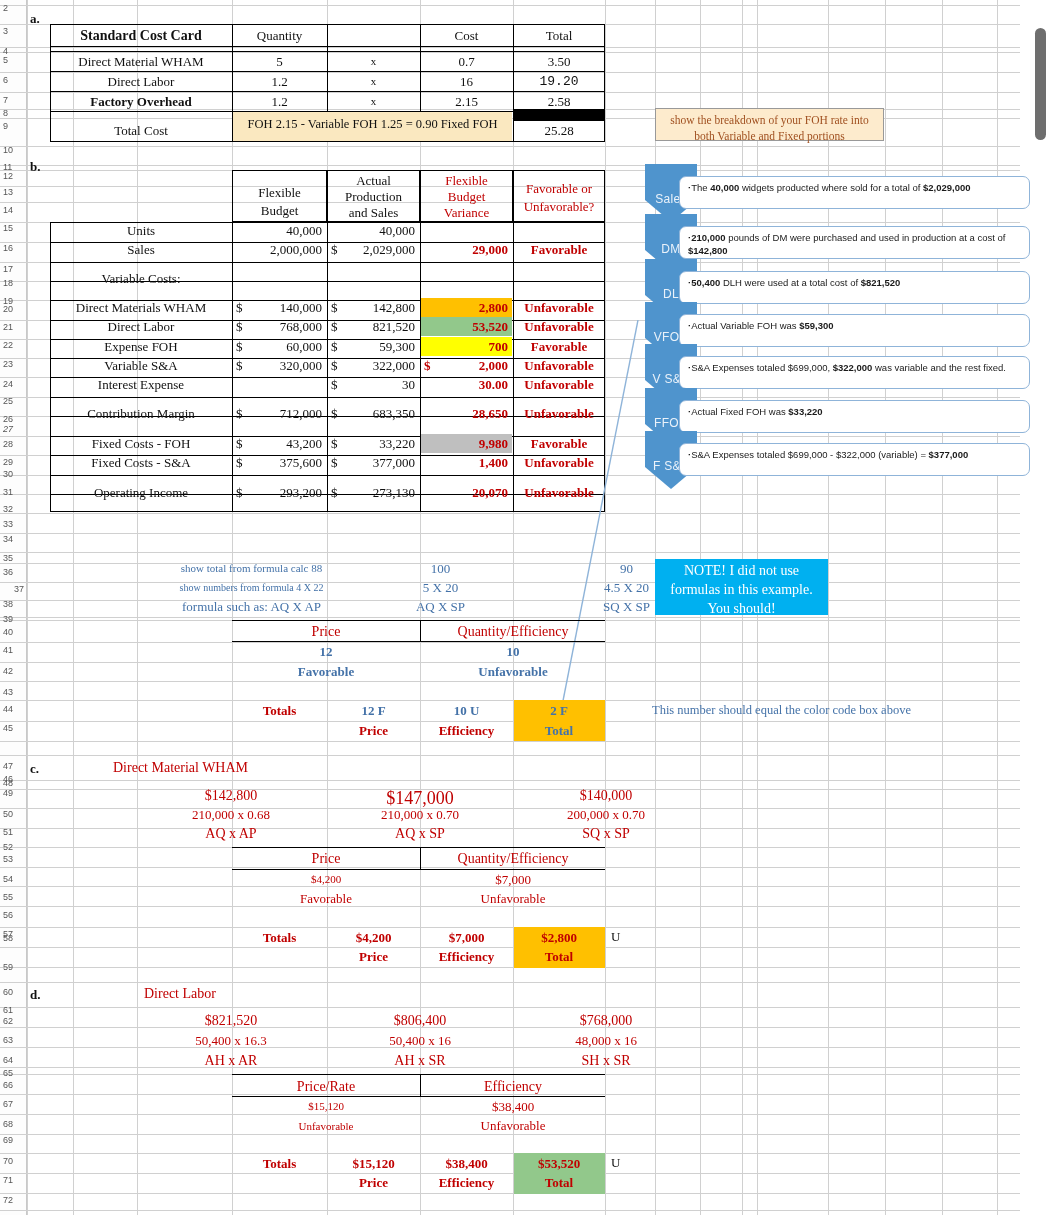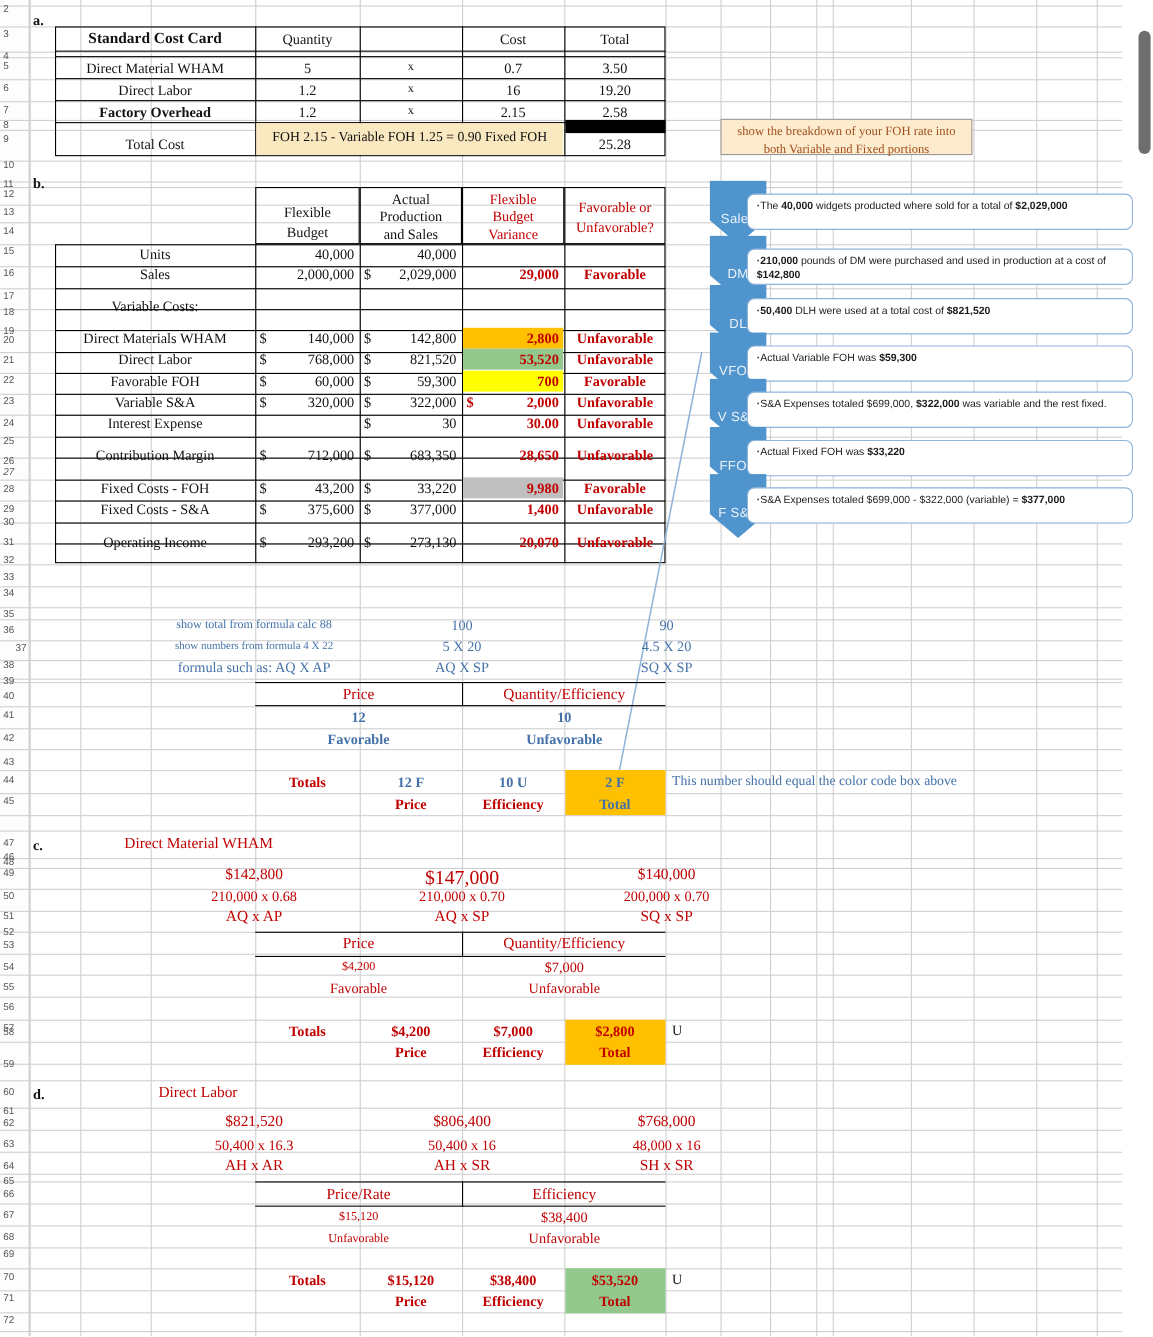--- a/index.html
+++ b/index.html
@@ -48,21 +48,21 @@
     color: #111;
     line-height: 1.05;
     white-space: nowrap;
   }
   .ctr { text-align: center; }
   .rgt { text-align: right; }
   .lft { text-align: left; }
   .b { font-weight: bold; }
   .red { color: #c00000; }
   .redb { color: #c00000; font-weight: bold; }
-  .blue { color: #4472a8; }
+  .blue { color: #4472a8; padding-left: 41px; }
   .blueb { color: #4472a8; font-weight: bold; }
 
   
   .box { position: absolute; border: 1.6px solid #000; }
   .bt { position: absolute; border-top: 1.6px solid #000; }
   .bb { position: absolute; border-bottom: 1.6px solid #000; }
   .bl { position: absolute; border-left: 1.6px solid #000; }
 
   
   .fill { position: absolute; }
@@ -327,21 +327,21 @@
   <div class="c ctr" style="left:50px; top:55px; width:182px;">Direct Material WHAM</div>
   <div class="c ctr" style="left:232px; top:55px; width:95px;">5</div>
   <div class="c ctr" style="left:327px; top:56px; width:93px; font-size:11px;">x</div>
   <div class="c ctr" style="left:420px; top:55px; width:93px;">0.7</div>
   <div class="c ctr" style="left:513px; top:55px; width:92px;">3.50</div>
 
   <div class="c ctr" style="left:50px; top:75px; width:182px;">Direct Labor</div>
   <div class="c ctr" style="left:232px; top:75px; width:95px;">1.2</div>
   <div class="c ctr" style="left:327px; top:76px; width:93px; font-size:11px;">x</div>
   <div class="c ctr" style="left:420px; top:75px; width:93px;">16</div>
-  <div class="c ctr" style="left:513px; top:75px; width:92px;">19.20</div>
+  <div class="c ctr" style="left:513px; top:75px; width:92px;font-family:Liberation Mono, monospace;">19.20</div>
 
   <div class="c ctr" style="left:50px; top:95px; width:182px;font-weight:bold;">Factory Overhead</div>
   <div class="c ctr" style="left:232px; top:95px; width:95px;">1.2</div>
   <div class="c ctr" style="left:327px; top:96px; width:93px; font-size:11px;">x</div>
   <div class="c ctr" style="left:420px; top:95px; width:93px;">2.15</div>
   <div class="c ctr" style="left:513px; top:95px; width:92px;">2.58</div>
 
   <div class="fill f-cream" style="left:233px; top:112px; width:279px; height:29px;"></div>
   <div class="c ctr" style="left:233px; top:118px; width:279px; font-size:12.5px;">FOH 2.15 - Variable FOH 1.25 = 0.90 Fixed FOH</div>
 
@@ -413,21 +413,21 @@
       <div class="c ctr redb" style="left: 513px; top: 301px; width: 92px;">Unfavorable</div>
       <div style="position: absolute; left: 421px; top: 317px; width: 91px; height: 19px; background: rgb(146, 200, 139);"></div>
       <div class="c ctr" style="left: 50px; top: 320px; width: 182px;">Direct Labor</div>
       <div class="c lft" style="left: 236px; top: 320px; width: 12px;">$</div>
       <div class="c rgt" style="left: 232px; top: 320px; width: 90px;">768,000</div>
       <div class="c lft" style="left: 331px; top: 320px; width: 12px;">$</div>
       <div class="c rgt" style="left: 327px; top: 320px; width: 88px;">821,520</div>
       <div class="c rgt redb" style="left: 420px; top: 320px; width: 88px;">53,520</div>
       <div class="c ctr redb" style="left: 513px; top: 320px; width: 92px;">Unfavorable</div>
       <div style="position: absolute; left: 421px; top: 337px; width: 91px; height: 19px; background: rgb(255, 255, 0);"></div>
-      <div class="c ctr" style="left: 50px; top: 340px; width: 182px;">Favorable FOH</div>
+      <div class="c ctr" style="left: 50px; top: 340px; width: 182px;">Expense FOH</div>
       <div class="c lft" style="left: 236px; top: 340px; width: 12px;">$</div>
       <div class="c rgt" style="left: 232px; top: 340px; width: 90px;">60,000</div>
       <div class="c lft" style="left: 331px; top: 340px; width: 12px;">$</div>
       <div class="c rgt" style="left: 327px; top: 340px; width: 88px;">59,300</div>
       <div class="c rgt redb" style="left: 420px; top: 340px; width: 88px;">700</div>
       <div class="c ctr redb" style="left: 513px; top: 340px; width: 92px;">Favorable</div>
       <div class="c ctr" style="left: 50px; top: 359px; width: 182px;">Variable S&amp;A</div>
       <div class="c lft" style="left: 236px; top: 359px; width: 12px;">$</div>
       <div class="c rgt" style="left: 232px; top: 359px; width: 90px;">320,000</div>
       <div class="c lft" style="left: 331px; top: 359px; width: 12px;">$</div>
@@ -519,20 +519,25 @@
   <div class="c blue ctr" style="left:513px; top:562px; width:186px; font-size:13px;">90</div>
 
   <div class="c blue ctr" style="left:137px; top:583px; width:188px; font-size:10px;">show numbers from formula 4 X 22</div>
   <div class="c blue ctr" style="left:327px; top:581px; width:186px; font-size:13px;">5 X 20</div>
   <div class="c blue ctr" style="left:513px; top:581px; width:186px; font-size:13px;">4.5 X 20</div>
 
   <div class="c blue ctr" style="left:137px; top:600px; width:188px; font-size:13px;">formula such as: AQ X AP</div>
   <div class="c blue ctr" style="left:327px; top:600px; width:186px; font-size:13px;">AQ X SP</div>
   <div class="c blue ctr" style="left:513px; top:600px; width:186px; font-size:13px;">SQ X SP</div>
 
+  <div class="notebox" style="left:655px; top:559px; width:173px; height:56px;">
+    <div>NOTE!  I did not use</div>
+    <div>formulas in this example.</div>
+    <div>You should!</div>
+  </div>
 
   <div class="bt" style="left:232px; top:620px; width:373px;"></div>
   <div class="bb" style="left:232px; top:620px; width:373px; height:22px;"></div>
   <div class="bl" style="left:420px; top:620px; height:22px;"></div>
   <div class="c red ctr" style="left:232px; top:625px; width:188px; font-size:14px;">Price</div>
   <div class="c red ctr" style="left:420px; top:625px; width:186px; font-size:14px;">Quantity/Efficiency</div>
 
   <div class="c blueb ctr" style="left:232px; top:645px; width:188px; font-size:13px;">12</div>
   <div class="c blueb ctr" style="left:420px; top:645px; width:186px; font-size:13px;">10</div>
   <div class="c blueb ctr" style="left:232px; top:665px; width:188px; font-size:13px;">Favorable</div>

